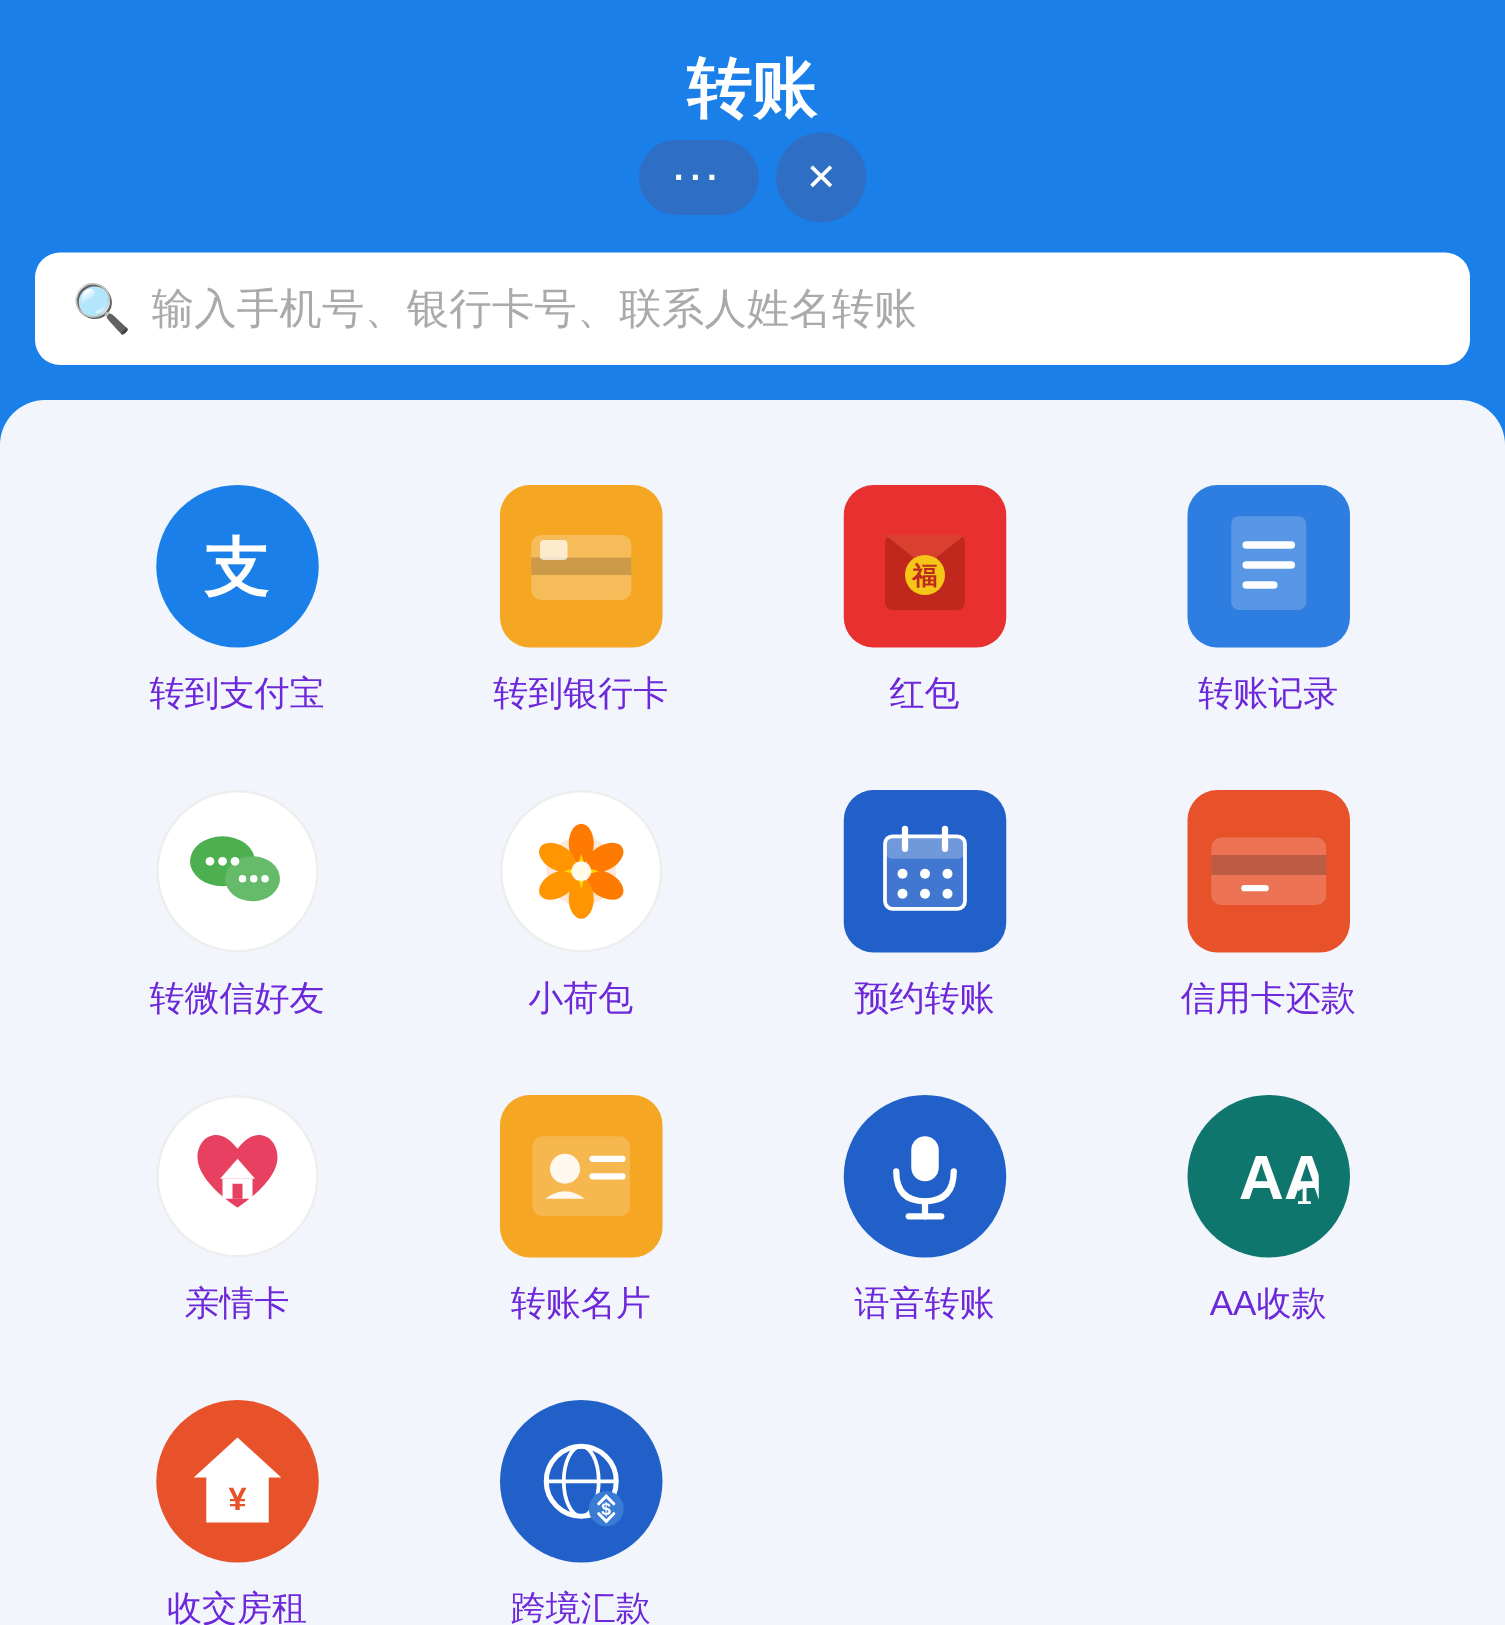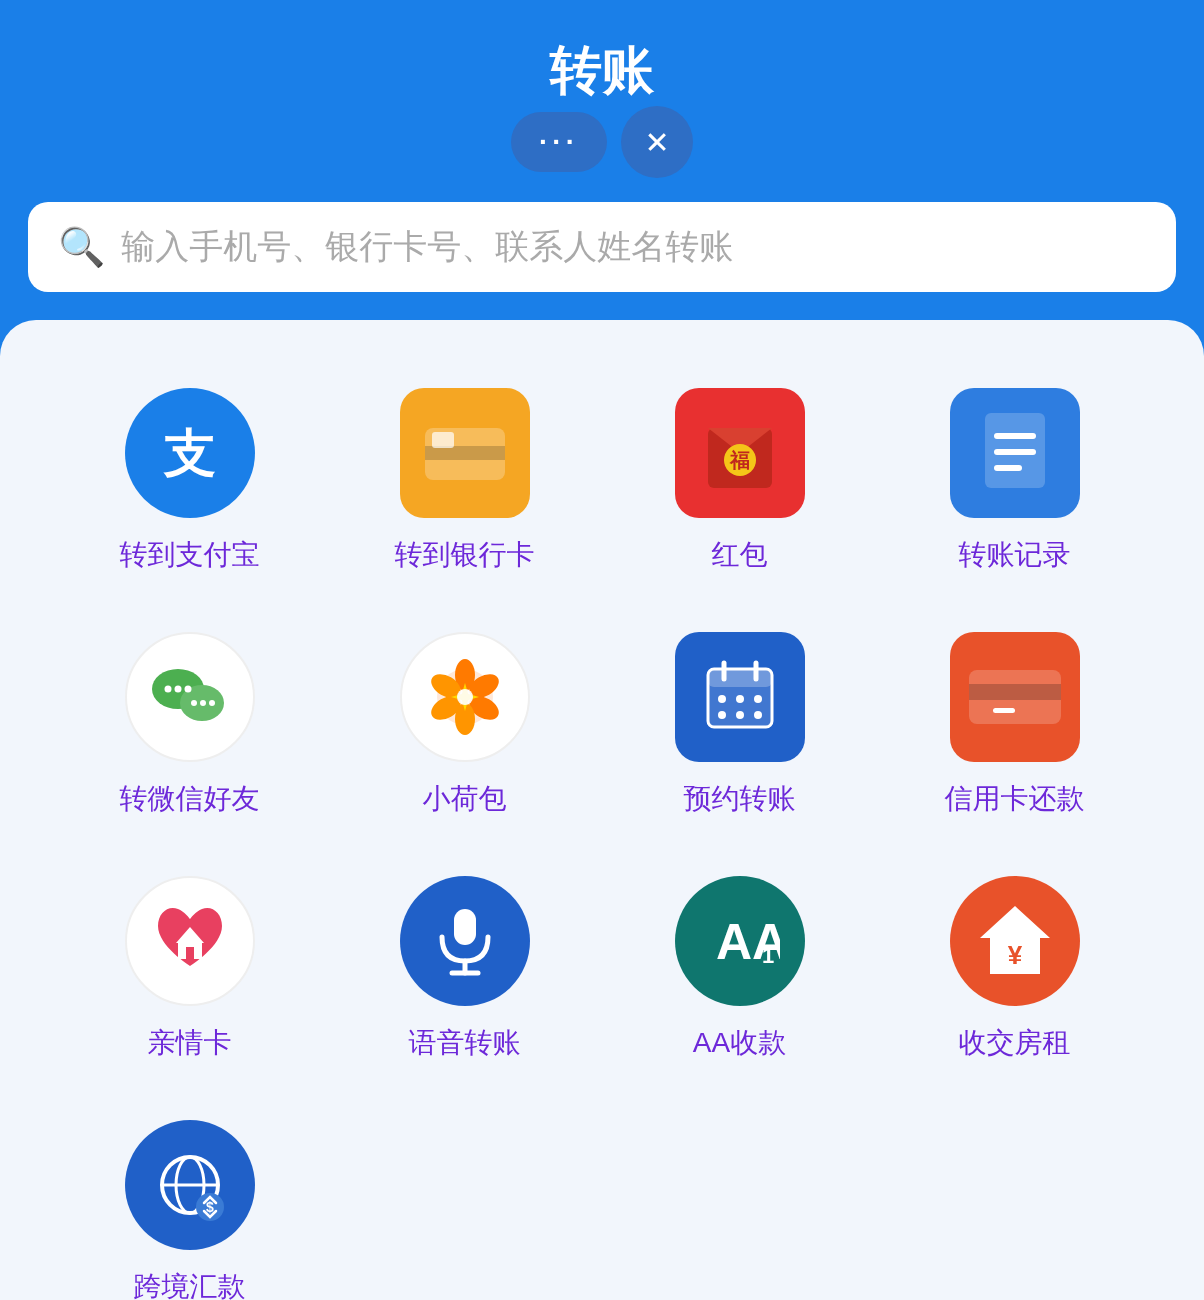--- a/index.html
+++ b/index.html
@@ -319,20 +319,34 @@
           <path d="M50 75 C50 75 18 55 18 35 C18 22 28 14 38 18 C44 20 50 28 50 28 C50 28 56 20 62 18 C72 14 82 22 82 35 C82 55 50 75 50 75Z" fill="#e84060"></path>
 
           <polygon points="50,36 36,52 64,52" fill="white"></polygon>
           <rect x="38" y="52" width="24" height="16" fill="white"></rect>
           <rect x="46" y="56" width="8" height="12" fill="#e84060"></rect>
         </svg>
       </div>
       <span class="item-label">亲情卡</span>
     </div>
 
+    <div class="grid-item">
+      <div class="icon-wrap bg-contact" style="border-radius:24px;">
+        <svg width="90" height="80" viewBox="0 0 90 80" fill="none">
+          <rect x="6" y="8" width="78" height="64" rx="8" fill="rgba(255,255,255,0.2)"></rect>
+
+          <circle cx="32" cy="34" r="12" fill="white" opacity="0.9"></circle>
+          <path d="M16 58 Q32 46 48 58" fill="white" opacity="0.9"></path>
+
+          <line x1="54" y1="26" x2="78" y2="26" stroke="white" stroke-width="5" stroke-linecap="round"></line>
+          <line x1="54" y1="40" x2="78" y2="40" stroke="white" stroke-width="5" stroke-linecap="round"></line>
+        </svg>
+      </div>
+      <span class="item-label">转账名片</span>
+    </div>
 
     <div class="grid-item">
       <div class="icon-circle bg-voice">
         <svg width="70" height="80" viewBox="0 0 70 80" fill="none">
 
           <rect x="24" y="8" width="22" height="36" rx="11" fill="white"></rect>
 
           <path d="M12 36 Q12 60 35 60 Q58 60 58 36" stroke="white" stroke-width="5" fill="none" stroke-linecap="round"></path>
 
           <line x1="35" y1="60" x2="35" y2="72" stroke="white" stroke-width="5" stroke-linecap="round"></line>

